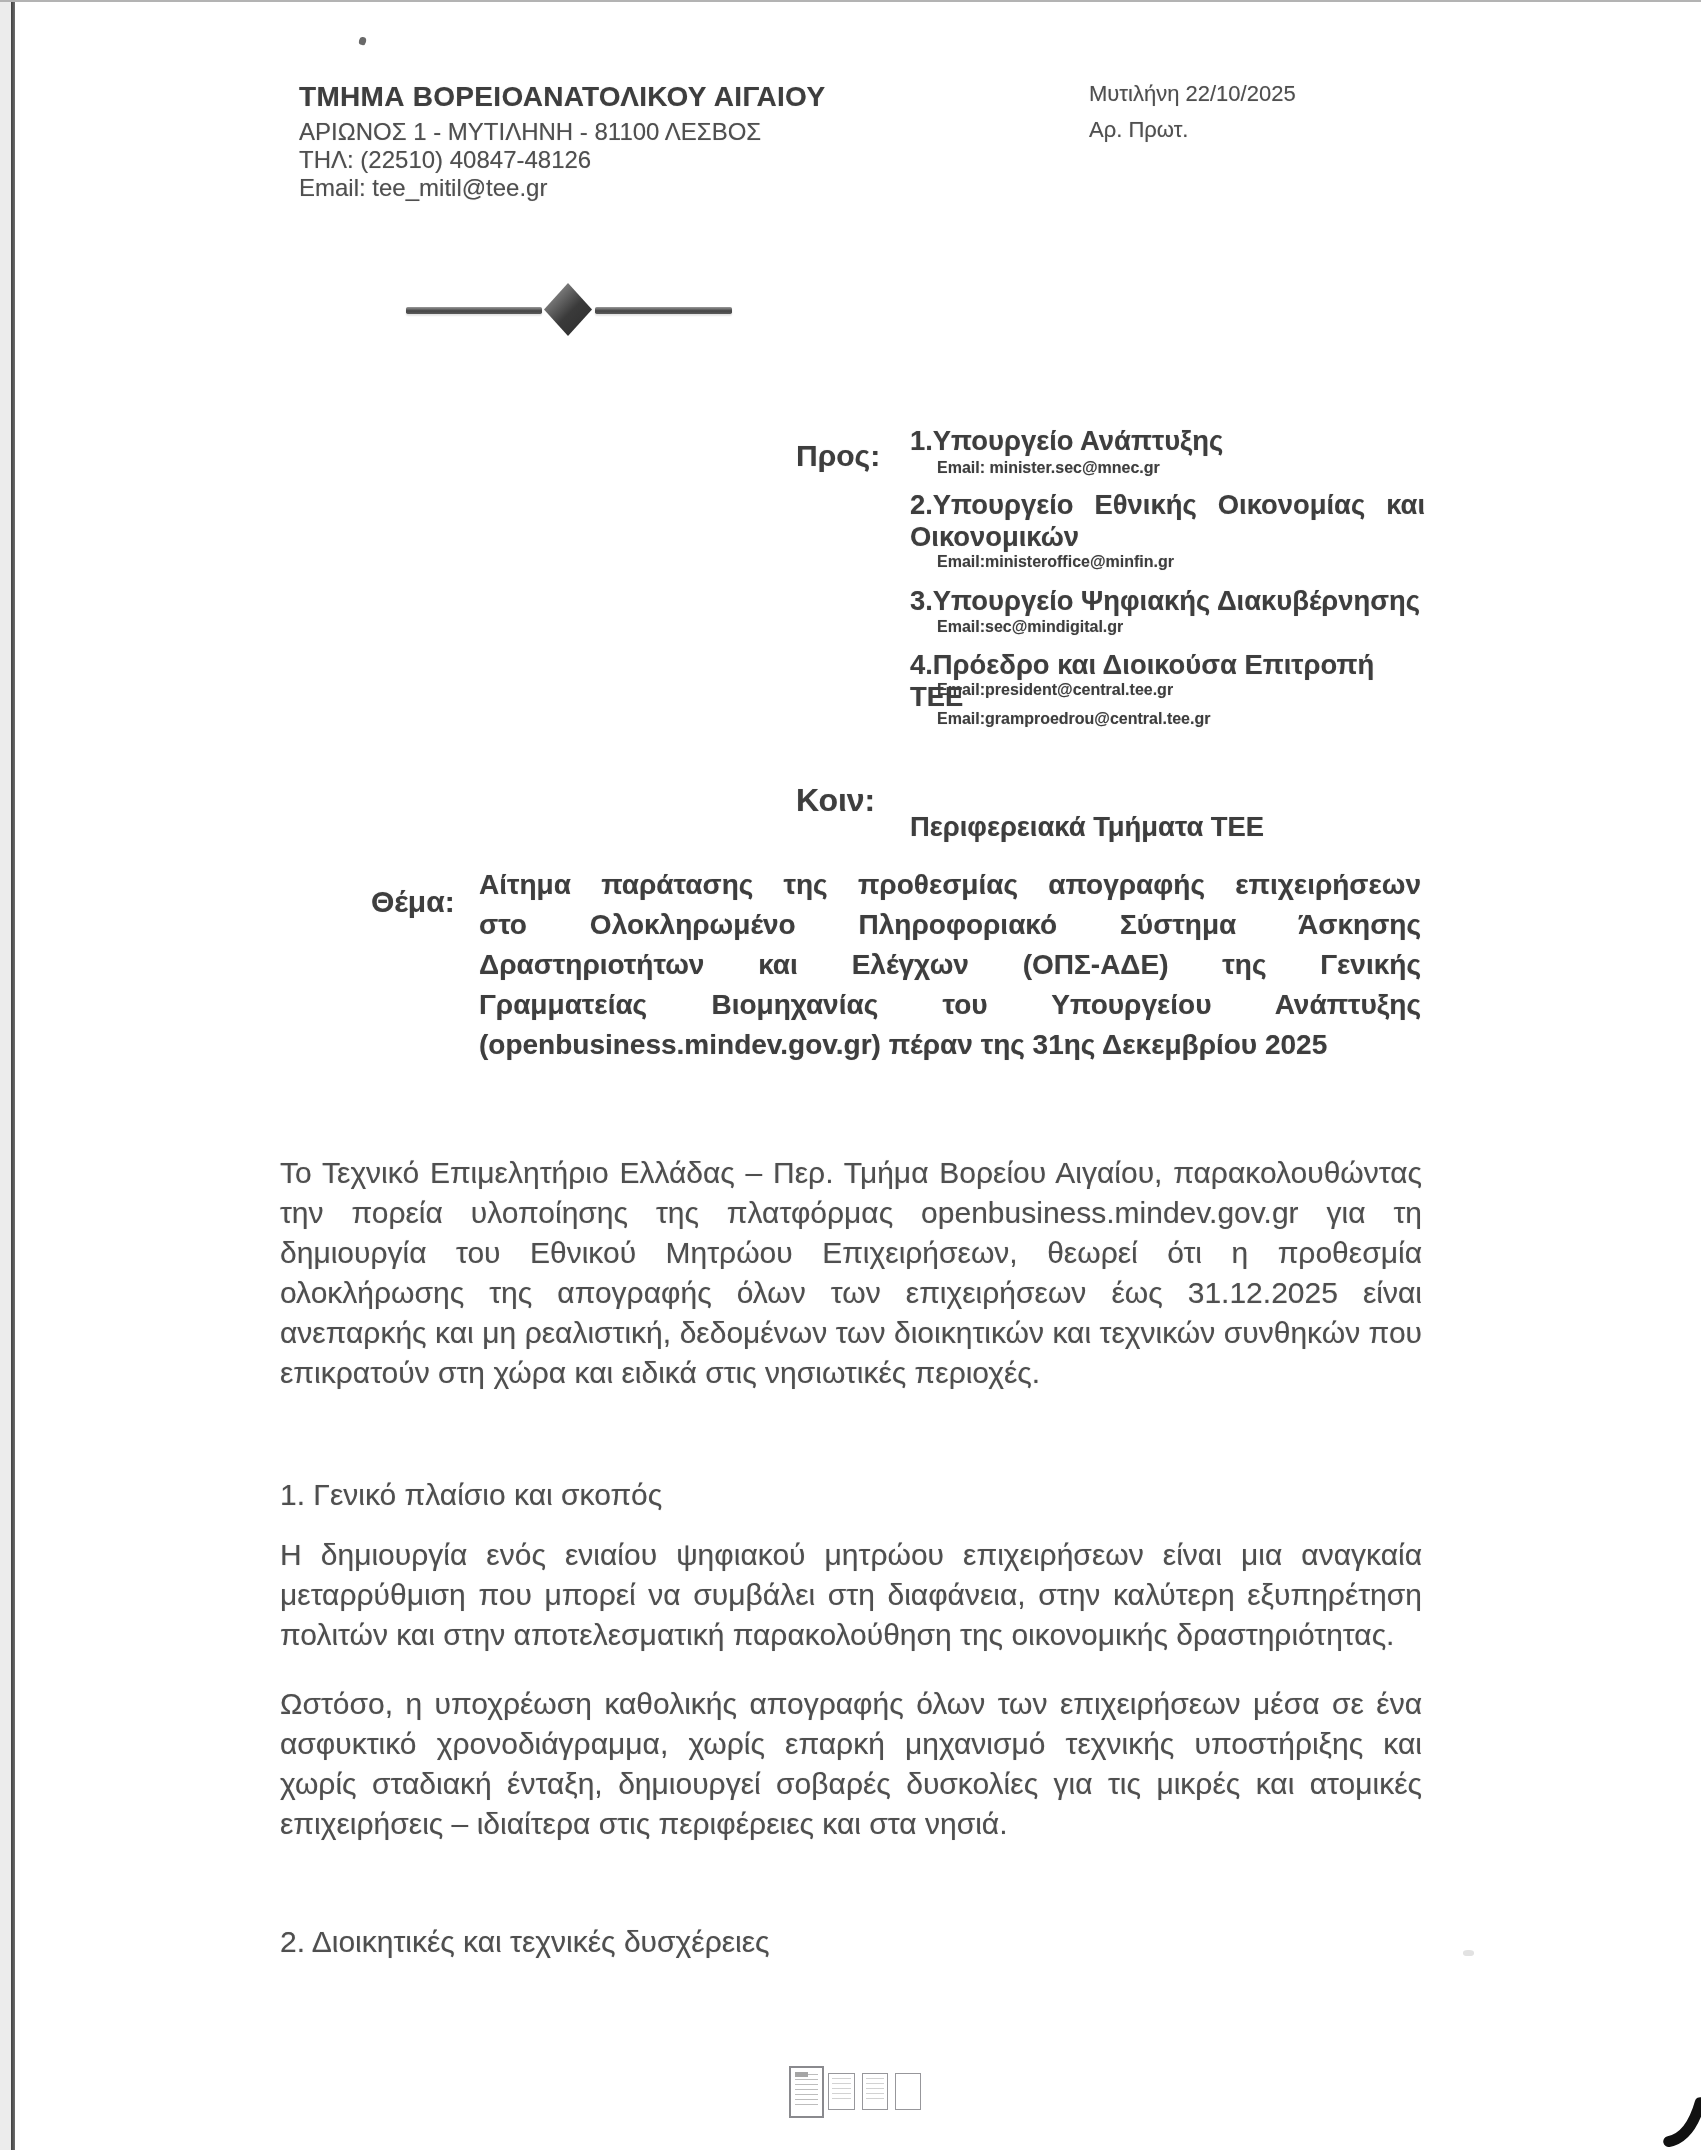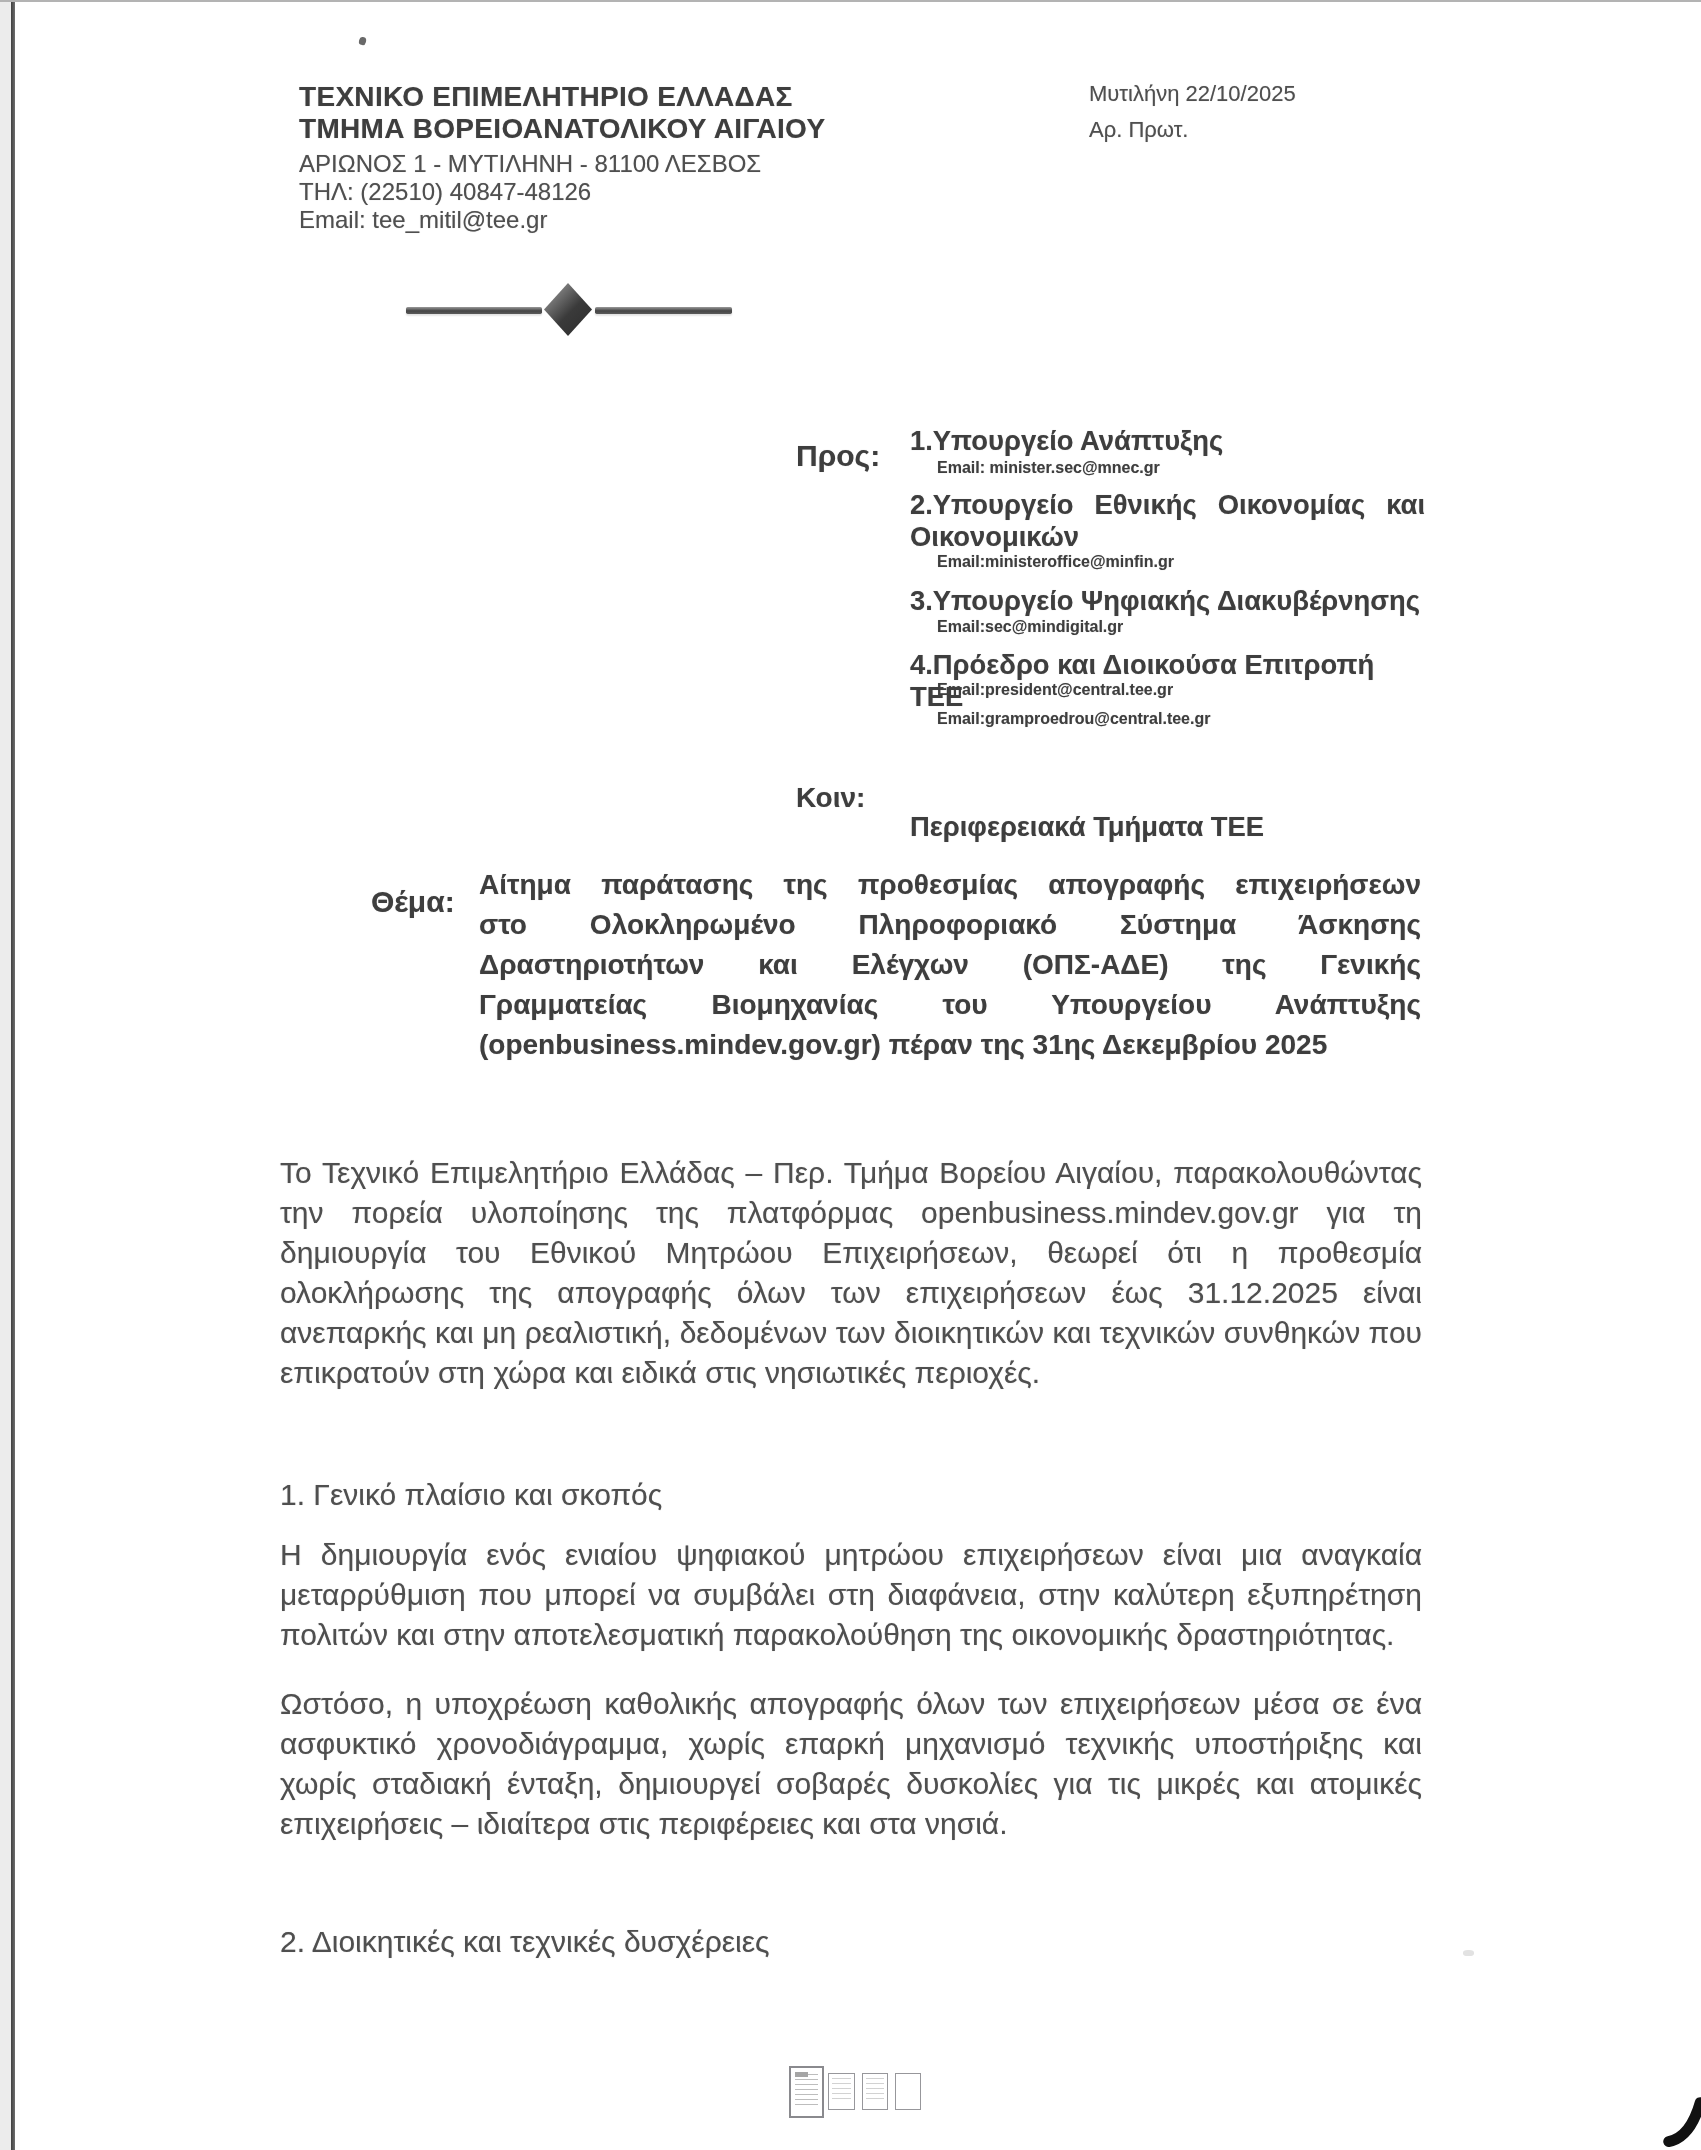--- a/index.html
+++ b/index.html
@@ -48,21 +48,20 @@
 </head>
 <body>
 
 <div class="edge-gutter"></div>
 <div class="edge-line"></div>
 <div class="top-line"></div>
 <div class="speck" style="left:359px;top:37px;width:6.6px;height:8.3px;transform:rotate(14deg);opacity:.85;"></div>
 <div class="speck" style="left:1463px;top:1950px;width:10.8px;height:5.8px;background:#cfcfcf;opacity:.6;"></div>
 
 <div class="abs" style="left:299px;top:81px;">
-  <div class="lh-b scan">ΤΕΧΝΙΚΟ ΕΠΙΜΕΛΗΤΗΡΙΟ ΕΛΛΑΔΑΣ</div>
   <div class="lh-b scan">ΤΜΗΜΑ ΒΟΡΕΙΟΑΝΑΤΟΛΙΚΟΥ ΑΙΓΑΙΟΥ</div>
   <div class="lh-s scan" style="margin-top:5px;">ΑΡΙΩΝΟΣ 1 - ΜΥΤΙΛΗΝΗ - 81100 ΛΕΣΒΟΣ</div>
   <div class="lh-s scan">ΤΗΛ: (22510) 40847-48126</div>
   <div class="lh-s scan">Email: tee_mitil@tee.gr</div>
 </div>
 
 <div class="abs date-t scan" style="left:1089px;top:81px;">Μυτιλήνη 22/10/2025</div>
 <div class="abs date-t scan" style="left:1089px;top:117px;">Αρ. Πρωτ.</div>
 
 <div>
@@ -80,21 +79,21 @@
 <div class="abs rcp scan" style="left:910px;top:521px;">Οικονομικών</div>
 <div class="abs eml scan" style="left:937px;top:553px;">Email:ministeroffice@minfin.gr</div>
 
 <div class="abs rcp scan" style="left:910px;top:585px;">3.Υπουργείο Ψηφιακής Διακυβέρνησης</div>
 <div class="abs eml scan" style="left:937px;top:618px;">Email:sec@mindigital.gr</div>
 
 <div class="abs rcp scan" style="left:910px;top:649px;">4.Πρόεδρο και Διοικούσα Επιτροπή ΤΕΕ</div>
 <div class="abs eml scan" style="left:937px;top:681px;">Email:president@central.tee.gr</div>
 <div class="abs eml scan" style="left:937px;top:710px;">Email:gramproedrou@central.tee.gr</div>
 
-<div class="abs lbl scan" style="left:796px;top:766px;font-size:28px;">Κοιν:</div>
+<div class="abs lbl scan" style="left:796px;top:766px;font-size:32px;">Κοιν:</div>
 <div class="abs rcp scan" style="left:910px;top:766px;margin-top:45px;">Περιφερειακά Τμήματα ΤΕΕ</div>
 
 <div class="abs lbl scan" style="left:371px;top:869px;">Θέμα:</div>
 <div class="abs subj j scan" style="left:479px;top:869px;">Αίτημα παράτασης της προθεσμίας απογραφής επιχειρήσεων</div>
 <div class="abs subj j scan" style="left:479px;top:909px;">στο Ολοκληρωμένο Πληροφοριακό Σύστημα Άσκησης</div>
 <div class="abs subj j scan" style="left:479px;top:949px;">Δραστηριοτήτων και Ελέγχων (ΟΠΣ-ΑΔΕ) της Γενικής</div>
 <div class="abs subj j scan" style="left:479px;top:989px;">Γραμματείας Βιομηχανίας του Υπουργείου Ανάπτυξης</div>
 <div class="abs subj scan" style="left:479px;top:1029px;">(openbusiness.mindev.gov.gr) πέραν της 31ης Δεκεμβρίου 2025</div>
 
 <div class="abs body-p scan" style="left:280px;top:1153px;">Το Τεχνικό Επιμελητήριο Ελλάδας – Περ. Τμήμα Βορείου Αιγαίου, παρακολουθώντας την πορεία υλοποίησης της πλατφόρμας openbusiness.mindev.gov.gr για τη δημιουργία του Εθνικού Μητρώου Επιχειρήσεων, θεωρεί ότι η προθεσμία ολοκλήρωσης της απογραφής όλων των επιχειρήσεων έως 31.12.2025 είναι ανεπαρκής και μη ρεαλιστική, δεδομένων των διοικητικών και τεχνικών συνθηκών που επικρατούν στη χώρα και ειδικά στις νησιωτικές περιοχές.</div>

